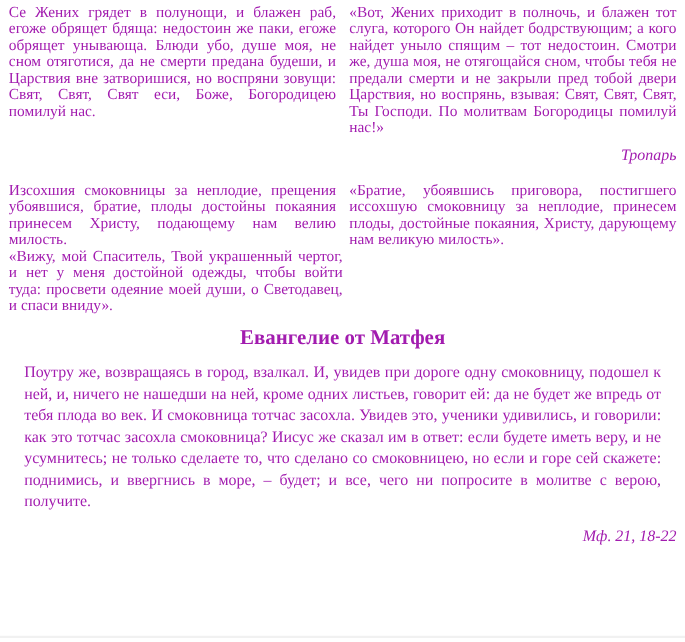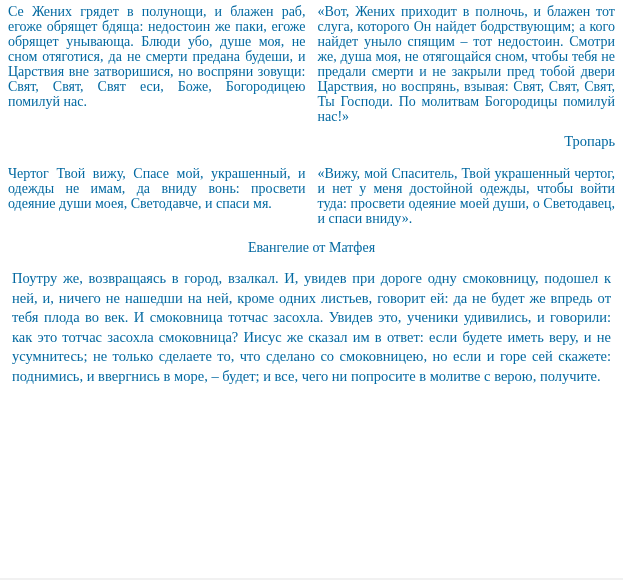--- a/index.html
+++ b/index.html
@@ -9,50 +9,51 @@
     height: 584px;
     background: #ffffff;
     overflow: hidden;
     font-family: "Liberation Serif", "DejaVu Serif", serif;
   }
   .page {
     position: relative;
     width: 623px;
     height: 584px;
     padding: 4px 8px 0 8px;
-    color: #0369a1;
+    color: #a21caf;
   }
   .parallel {
     display: flex;
     gap: 12px;
   }
   .col {
     width: 50%;
     text-align: justify;
     font-size: 14px;
     line-height: 15px;
   }
   .label {
     text-align: right;
+    font-style: italic;
     font-size: 14.5px;
     line-height: 15px;
     margin: 10px 0 17px 0;
   }
   .gospel-heading {
     text-align: center;
-    font-weight: normal;
-    font-size: 14px;
+    font-weight: bold;
+    font-size: 19px;
     line-height: 16px;
     margin: 14px 0 13px 0;
   }
   .gospel-text {
     text-align: justify;
     font-size: 14.5px;
     line-height: 19.5px;
-    margin: 4px;
+    margin: 14px;
   }
   .reference {
     text-align: right;
     font-style: italic;
     font-size: 14.5px;
     line-height: 15px;
     margin-top: 11px;
   }
   .bottom-rule {
     position: absolute;
@@ -67,25 +68,27 @@
 
 <div class="page">
 
   <section class="parallel">
     <div class="col">Се Жених грядет в полунощи, и блажен раб, егоже обрящет бдяща: недостоин же паки, егоже обрящет унывающа. Блюди убо, душе моя, не сном отяготися, да не смерти предана будеши, и Царствия вне затворишися, но воспряни зовущи: Свят, Свят, Свят еси, Боже, Богородицею помилуй нас.</div>
     <div class="col">«Вот, Жених приходит в полночь, и блажен тот слуга, которого Он найдет бодрствующим; а кого найдет уныло спящим – тот недостоин. Смотри же, душа моя, не отягощайся сном, чтобы тебя не предали смерти и не закрыли пред тобой двери Царствия, но воспрянь, взывая: Свят, Свят, Свят, Ты Господи. По молитвам Богородицы помилуй нас!»</div>
   </section>
   <div class="label">Тропарь</div>
 
   <section class="parallel">
+    <div class="col">Изсохшия смоковницы за неплодие, прещения убоявшися, братие, плоды достойны покаяния принесем Христу, подающему нам велию милость.</div>
+    <div class="col">«Братие, убоявшись приговора, постигшего иссохшую смоковницу за неплодие, принесем плоды, достойные покаяния, Христу, дарующему нам великую милость».</div>
   </section>
 
   <section class="parallel">
-    <div class="col">Чертог Твой вижу, Спасе мой, украшенный, и одежды не имам, да вниду вонь: просвети одеяние души моея, Светодавче, и спаси мя.</div>
     <div class="col">«Вижу, мой Спаситель, Твой украшенный чертог, и нет у меня достойной одежды, чтобы войти туда: просвети одеяние моей души, о Светодавец, и спаси вниду».</div>
   </section>
 
   <h2 class="gospel-heading">Евангелие от Матфея</h2>
   <p class="gospel-text">Поутру же, возвращаясь в город, взалкал. И, увидев при дороге одну смоковницу, подошел к ней, и, ничего не нашедши на ней, кроме одних листьев, говорит ей: да не будет же впредь от тебя плода во век. И смоковница тотчас засохла. Увидев это, ученики удивились, и говорили: как это тотчас засохла смоковница? Иисус же сказал им в ответ: если будете иметь веру, и не усумнитесь; не только сделаете то, что сделано со смоковницею, но если и горе сей скажете: поднимись, и ввергнись в море, – будет; и все, чего ни попросите в молитве с верою, получите.</p>
+  <div class="reference">Мф. 21, 18-22</div>
 
   <div class="bottom-rule"></div>
 
 </div>
 
 </body></html>

